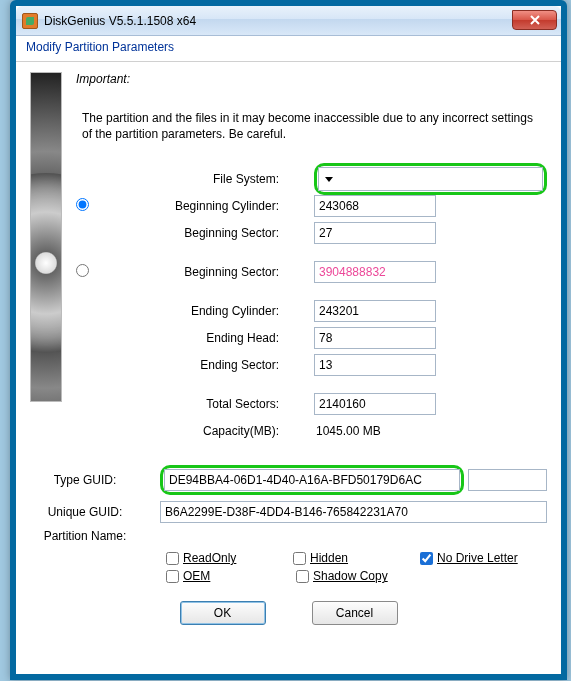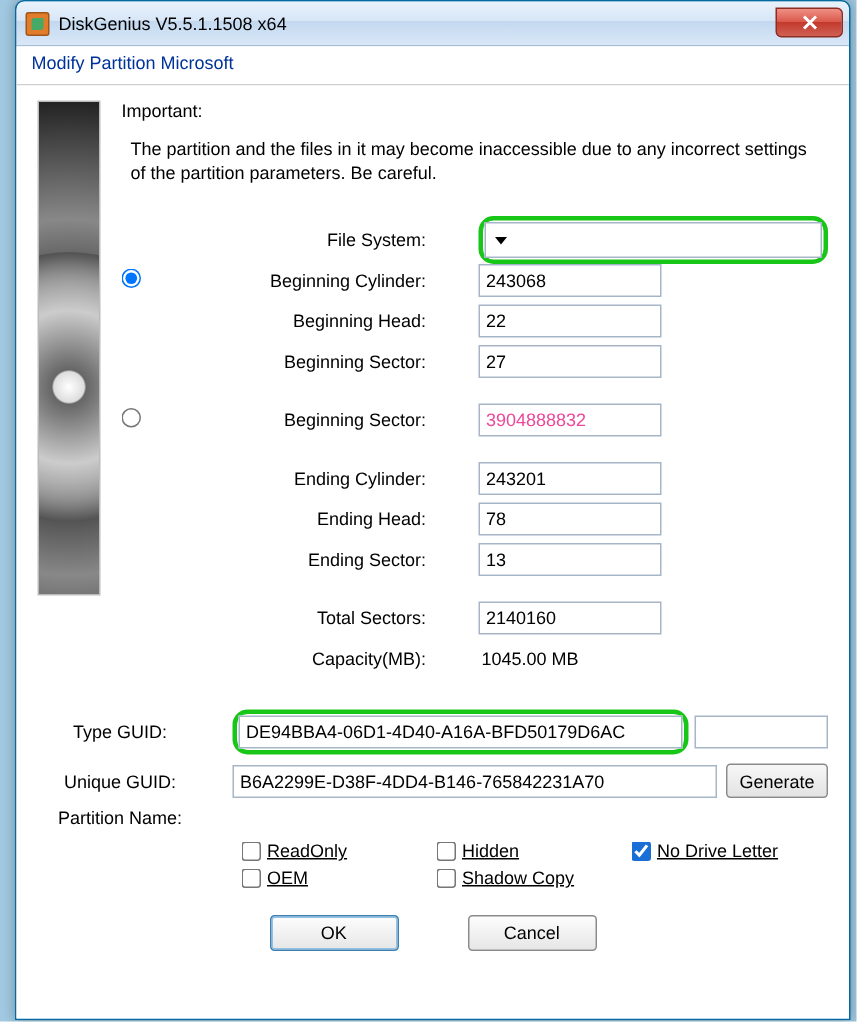--- a/index.html
+++ b/index.html
@@ -2,21 +2,21 @@
 <html><head>
 <meta charset="utf-8">
 <style>
   * { box-sizing: border-box; font-family: "Segoe UI", Tahoma, sans-serif; }
   html, body { margin: 0; padding: 0; }
   body { background: #a0c8e0; width: 571px; height: 681px; overflow: hidden; position: relative; }
 
   .window {
     position: absolute; left: 10px; top: 0; width: 557px; height: 680px;
     background: #fff;
-    border: 1px solid #0369a1;
+    border: 6px solid #0369a1;
     border-radius: 6px 6px 0 0;
     box-shadow: 0 0 8px rgba(0,0,0,.3);
     display: flex; flex-direction: column;
   }
   .titlebar {
     height: 30px;
     background: linear-gradient(to bottom, #e9f2fb 0%, #d7e6f7 45%, #c3d8ef 46%, #d9e8f8 100%);
     border-bottom: 1px solid #a8bdd6;
     display: flex; align-items: center; padding: 0 2px 0 6px;
     border-radius: 6px 6px 0 0;
@@ -62,21 +62,21 @@
     box-shadow: inset 0 0 20px rgba(0,0,0,.6);
   }
   .side-image .brand {
     position:absolute; left:10px; bottom:70px; color:#fff; font-size:10px; letter-spacing:2px;
     transform: rotate(-90deg); transform-origin:left bottom; font-weight:bold;
     text-shadow:0 0 3px #000;
   }
 
   .rightpane { flex:1; }
 
-  .important-head { font-size: 12px; margin-bottom: 10px; }
+  .important-head { font-size: 12px; margin-bottom: 24px; font-style: italic; }
   .important-body { font-size: 12px; line-height: 1.35; margin: 0 12px 26px 6px; }
 
   .frow { display:flex; align-items:center; margin-bottom: 5px; height: 22px; gap: 31px; }
   .frow .lbl { width: 158px; text-align: right; padding-right: 4px; font-size: 12px; }
   .frow .radio { width: 18px; }
   .frow input[type=radio]{ margin:0; }
   .txt {
     height: 22px; border: 1px solid #a7b6c7; background:#fff; font-size:12px;
     padding: 2px 4px; color:#000;
   }
@@ -130,21 +130,21 @@
   <div class="titlebar">
     <span class="app-icon"></span>
     <span class="title-text">DiskGenius V5.5.1.1508 x64</span>
     <span class="close-btn">
       <svg viewBox="0 0 10 10">
           <path d="M1 1 L9 9 M9 1 L1 9" stroke="#fff" stroke-width="2" fill="none"></path>
         </svg>
     </span>
   </div>
 
-  <div class="header2">Modify Partition Microsoft</div>
+  <div class="header2">Modify Partition Parameters</div>
 
   <div class="content">
 
     <div class="topsplit">
       <div class="side-image">
         <span class="brand">DISKGENIUS</span>
       </div>
 
       <div class="rightpane">
         <div class="important-head">Important:</div>
@@ -157,25 +157,20 @@
             <span class="fs-select">
               <span class="arrow"></span>
             </span>
           </span>
         </div>
 
         <div class="frow">
           <span class="radio"><input type="radio" checked="" style=""></span>
           <span class="lbl">Beginning Cylinder:</span>
           <input class="txt w-val" value="243068" style="">
-        </div>
-        <div class="frow">
-          <span class="radio"></span>
-          <span class="lbl">Beginning Head:</span>
-          <input class="txt w-val" value="22" style="">
         </div>
         <div class="frow">
           <span class="radio"></span>
           <span class="lbl">Beginning Sector:</span>
           <input class="txt w-val" value="27" style="">
         </div>
 
         <div class="gap"></div>
 
         <div class="frow">
@@ -221,21 +216,20 @@
       <div class="lrow">
         <span class="llbl">Type GUID:</span>
         <span class="guid-hl">
           <input class="txt" value="DE94BBA4-06D1-4D40-A16A-BFD50179D6AC" style="">
         </span>
         <input class="txt" style="width: 26px;">
       </div>
       <div class="lrow">
         <span class="llbl">Unique GUID:</span>
         <input class="txt" style="width: 302px;" value="B6A2299E-D38F-4DD4-B146-765842231A70">
-        <button class="gen-btn">Generate</button>
       </div>
       <div class="lrow">
         <span class="llbl">Partition Name:</span>
       </div>
 
       <div class="chkrow">
         <label class="chkitem">
           <input type="checkbox" style="">
           <span>ReadOnly</span>
         </label>

